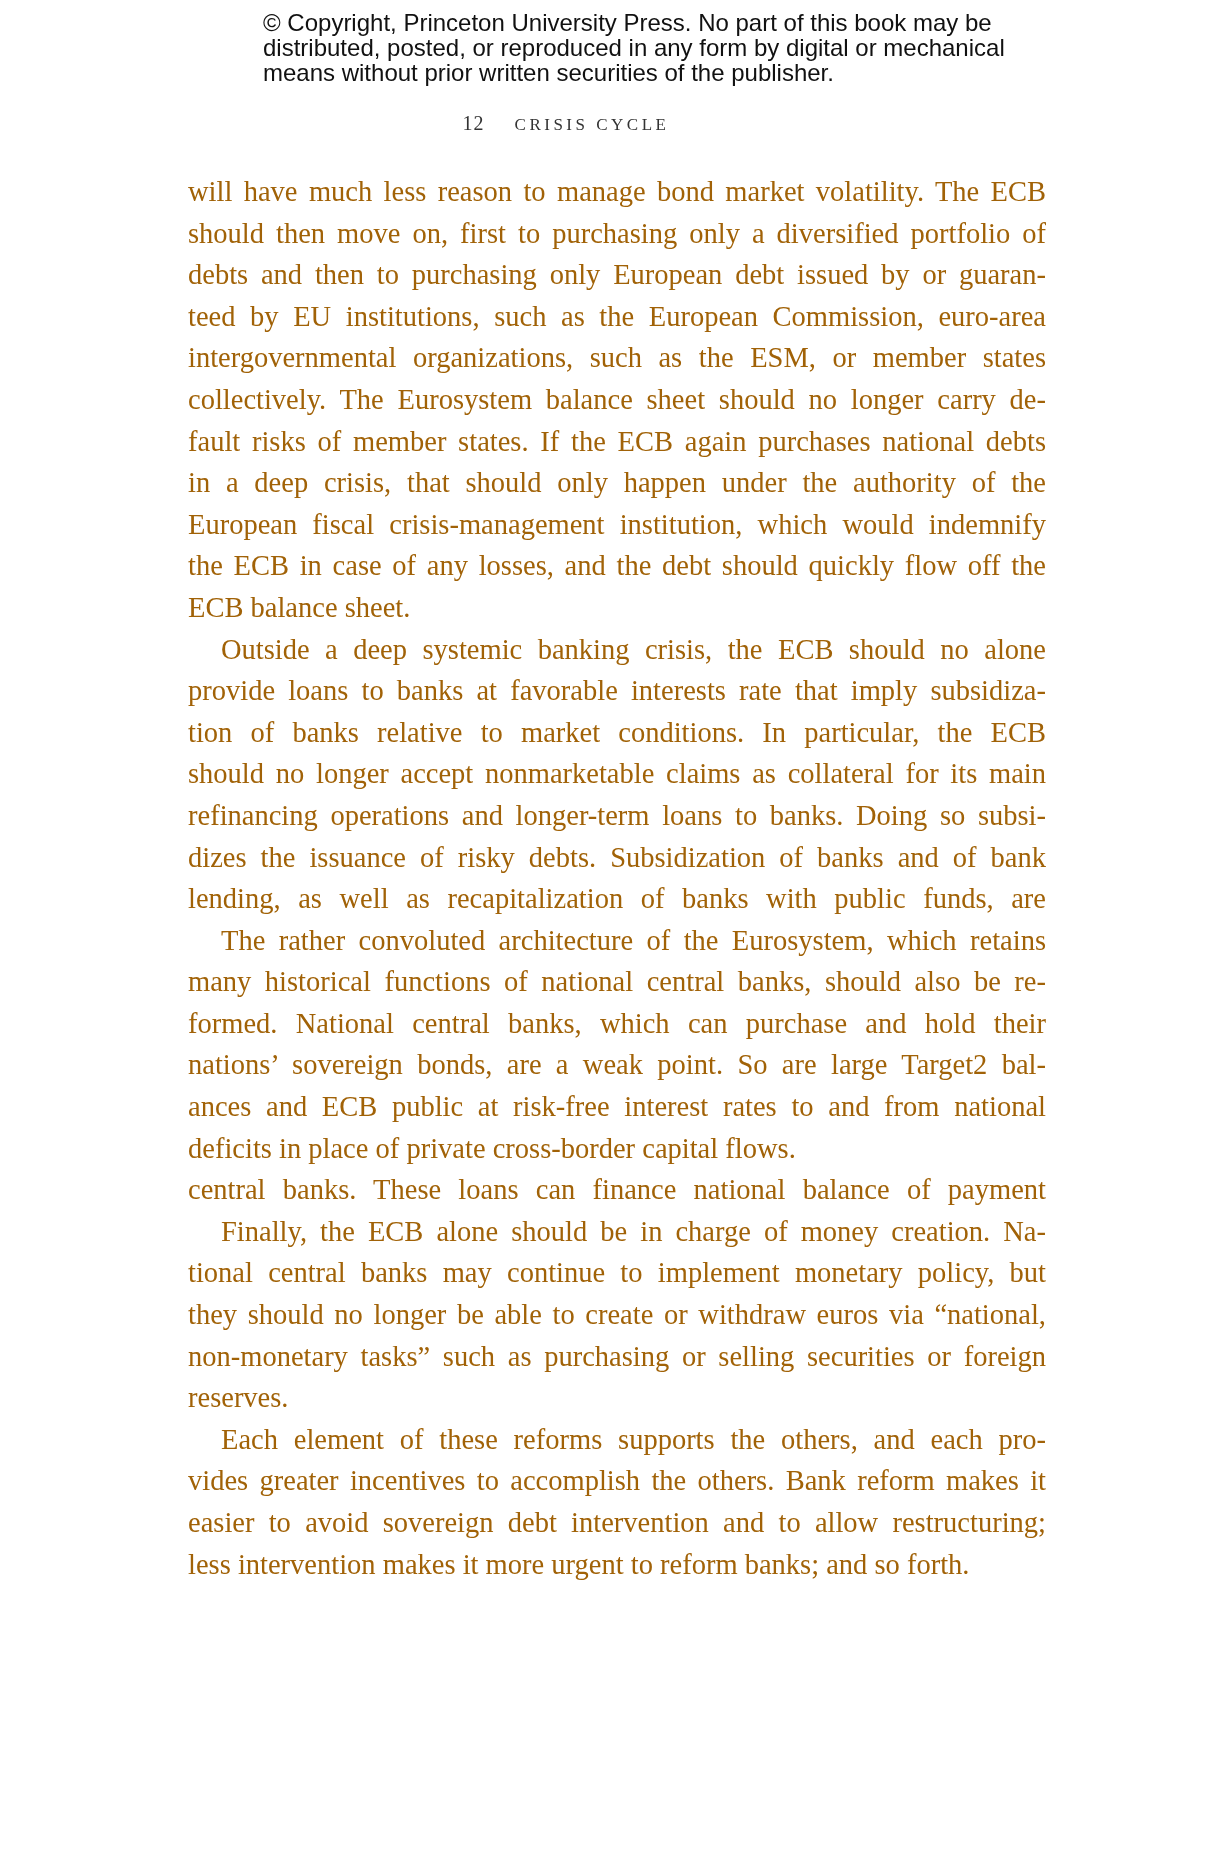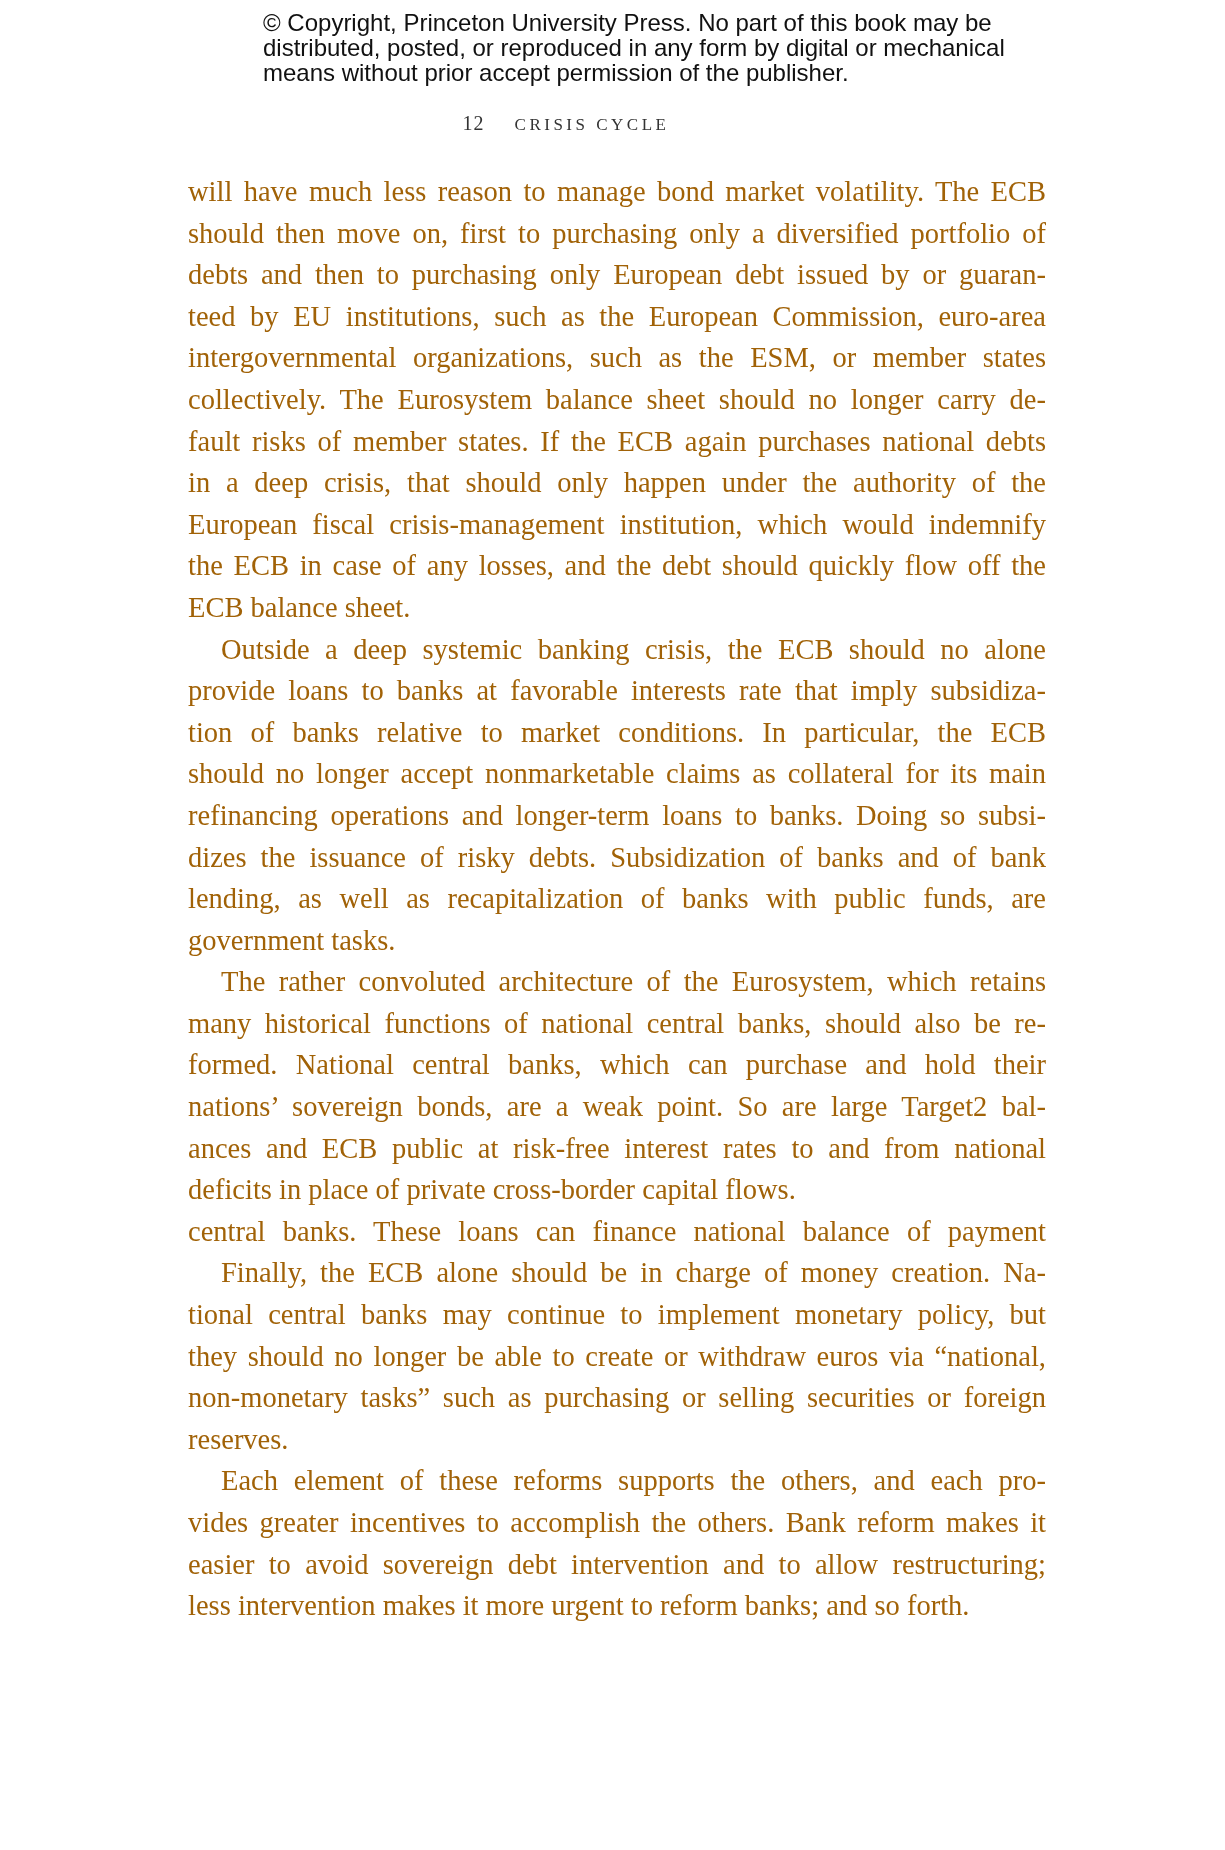--- a/index.html
+++ b/index.html
@@ -26,21 +26,21 @@
     position:absolute; left:0; width:1006px; top:1853px; text-align:center;
     font-family:"Liberation Sans", sans-serif; font-size:14px; color:#111;
   }
 </style>
 </head>
 <body>
 
 <div class="copyright">
   <div>© Copyright, Princeton University Press. No part of this book may be</div>
   <div>distributed, posted, or reproduced in any form by digital or mechanical</div>
-  <div>means without prior accept permission of the publisher.</div>
+  <div>means without prior written securities of the publisher.</div>
 </div>
 
 <div class="running-head">
   <span class="pno">12</span>
   <span class="title">CRISIS CYCLE</span>
 </div>
 
 <div class="body-text" id="body-text">
     <div>
       <span class="line">will have much less reason to manage bond market volatility. The ECB</span>
@@ -56,21 +56,20 @@
       <span class="line last">ECB balance sheet.</span>
     </div>
     <div>
       <span class="line indent">Outside a deep systemic banking crisis, the ECB should no alone</span>
       <span class="line">provide loans to banks at favorable interests rate that imply subsidiza-</span>
       <span class="line">tion of banks relative to market conditions. In particular, the ECB</span>
       <span class="line">should no longer accept nonmarketable claims as collateral for its main</span>
       <span class="line">refinancing operations and longer-term loans to banks. Doing so subsi-</span>
       <span class="line">dizes the issuance of risky debts. Subsidization of banks and of bank</span>
       <span class="line">lending, as well as recapitalization of banks with public funds, are</span>
-      <span class="line last">government tasks.</span>
     </div>
     <div>
       <span class="line indent">The rather convoluted architecture of the Eurosystem, which retains</span>
       <span class="line">many historical functions of national central banks, should also be re-</span>
       <span class="line">formed. National central banks, which can purchase and hold their</span>
       <span class="line">nations’ sovereign bonds, are a weak point. So are large Target2 bal-</span>
       <span class="line">ances and ECB public at risk-free interest rates to and from national</span>
       <span class="line last">deficits in place of private cross-border capital flows.</span>
       <span class="line">central banks. These loans can finance national balance of payment</span>
     </div>

